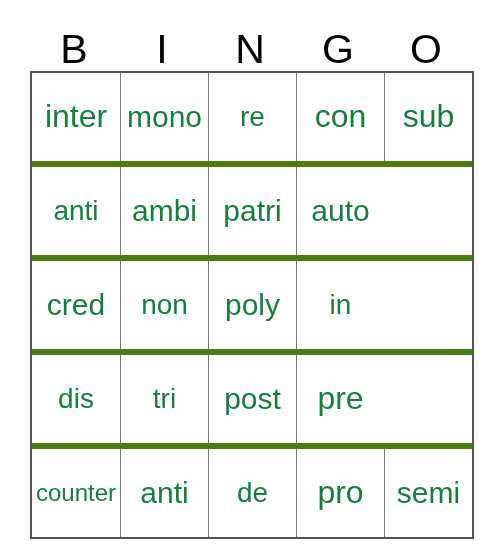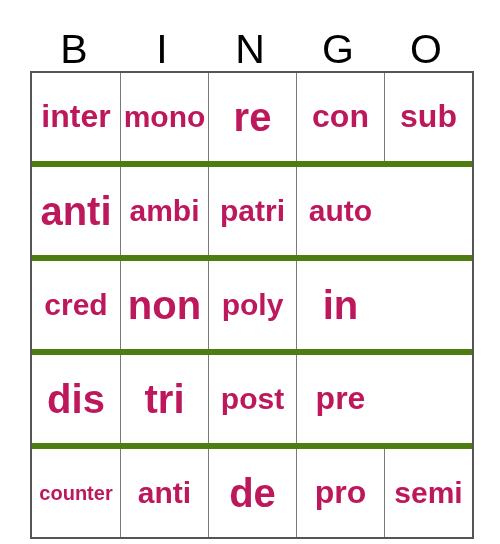--- a/index.html
+++ b/index.html
@@ -68,30 +68,30 @@
     background: #ffffff;
     padding: 0 1px;
   }
   .cell + .cell {
     border-left: 1px solid #7a7a7a;
   }
   .cell-text {
     display: block;
     white-space: nowrap;
     text-align: center;
-    font-weight: 700;
-    color: #be185d;
+    font-weight: 400;
+    color: #15803d;
     line-height: 1.05;
   }
 
   
-  .fs-xl  { font-size: 40px; }
+  .fs-xl  { font-size: 28px; }
   .fs-lg  { font-size: 32px; }
   .fs-md  { font-size: 30px; }
-  .fs-xs  { font-size: 20px; }
+  .fs-xs  { font-size: 24px; }
 </style>
 </head>
 <body>
 
 <div id="bingo-card">
 
   <div class="header-row">
     <div class="header-cell">B</div>
     <div class="header-cell">I</div>
     <div class="header-cell">N</div>

